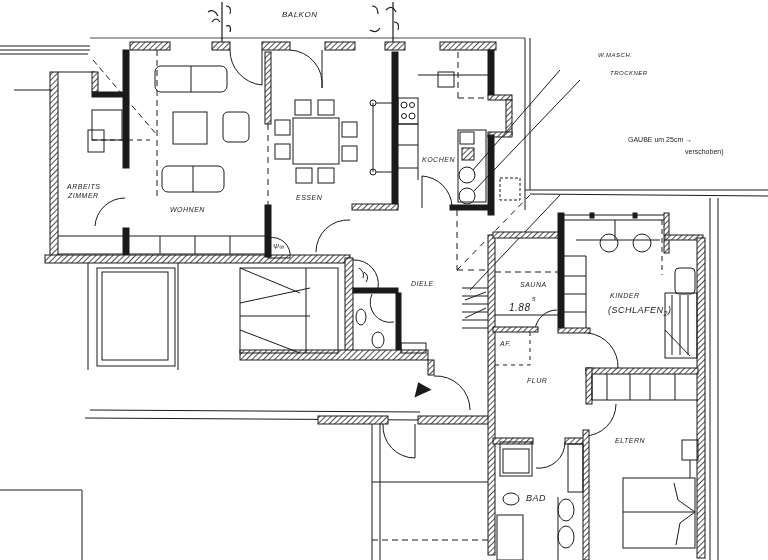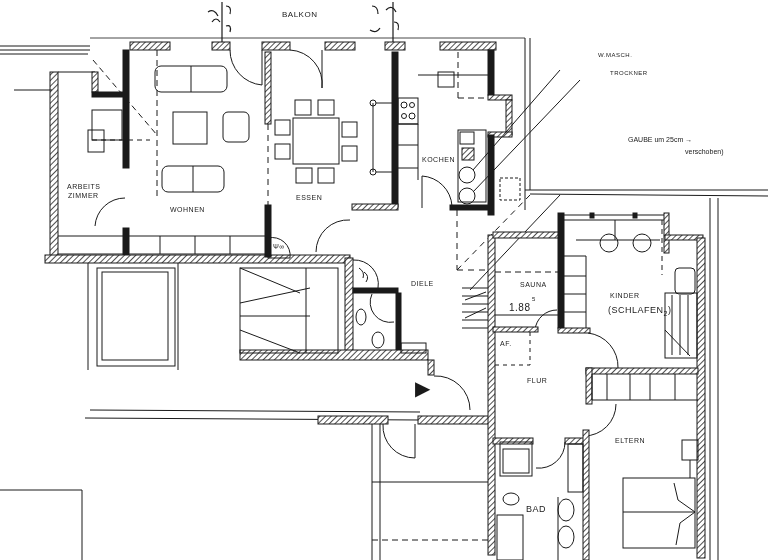--- a/index.html
+++ b/index.html
@@ -1,18 +1,18 @@
 <!DOCTYPE html>
 <html><head>
   <meta charset="utf-8">
   <style>
     html, body { margin: 0; padding: 0; background: #ffffff; }
     #plan-root { position: relative; width: 768px; height: 560px; overflow: hidden; background: #fff; }
     svg { position: absolute; left: 0; top: 0; }
-    .lbl { position: absolute; font-family: "Liberation Sans", sans-serif; color: #1a1a1a; font-size: 8px; letter-spacing: 0.5px; white-space: nowrap; text-transform: uppercase; }
+    .lbl { position: absolute; font-family: "Liberation Sans", sans-serif; color: #1a1a1a; font-size: 8px; letter-spacing: 0.5px; white-space: nowrap; text-transform: uppercase; font-style: italic; }
     .lbl.sm { font-size: 7px; }
     .lbl.md { font-size: 9px; }
     .note { position: absolute; font-family: "Liberation Sans", sans-serif; color: #1a1a1a; font-size: 7px; white-space: nowrap; }
   </style>
 </head>
 <body>
 
 <div id="plan-root">
 <svg width="768" height="560" viewBox="0 0 768 560">
   <defs>
@@ -272,19 +272,19 @@
 <span class="lbl sm" style="left:422px;top:156px;">KOCHEN</span>
 <span class="lbl sm" style="left:411px;top:280px;">DIELE</span>
 <span class="lbl sm" style="left:520px;top:281px;">SAUNA</span>
 <span class="lbl sm" style="left:509px;top:302px;font-size:10px;">1.88</span>
 <span class="lbl sm" style="left:532px;top:296px;font-size:6px;">5</span>
 <span class="lbl sm" style="left:500px;top:340px;">AF.</span>
 <span class="lbl sm" style="left:610px;top:292px;">KINDER</span>
 <span class="lbl md" style="left:608px;top:305px;"><span>(SCHLAFEN</span><sub style="font-size:7px;">2</sub><span>)</span></span>
 <span class="lbl sm" style="left:527px;top:377px;">FLUR</span>
 <span class="lbl sm" style="left:615px;top:437px;">ELTERN</span>
-<span class="lbl md" style="left:526px;top:504px;text-align:center;">BAD</span>
+<span class="lbl md" style="left:526px;top:493px;text-align:center;">BAD</span>
 <span class="lbl sm" style="left:598px;top:52px;font-size:6px;">W.MASCH.</span>
 <span class="lbl sm" style="left:610px;top:70px;font-size:6px;">TROCKNER</span>
 
 <span class="note" style="left:628px;top:136px;">GAUBE um 25cm →</span>
 <span class="note" style="left:685px;top:148px;">verschoben)</span>
 </div>
 
 </body></html>

